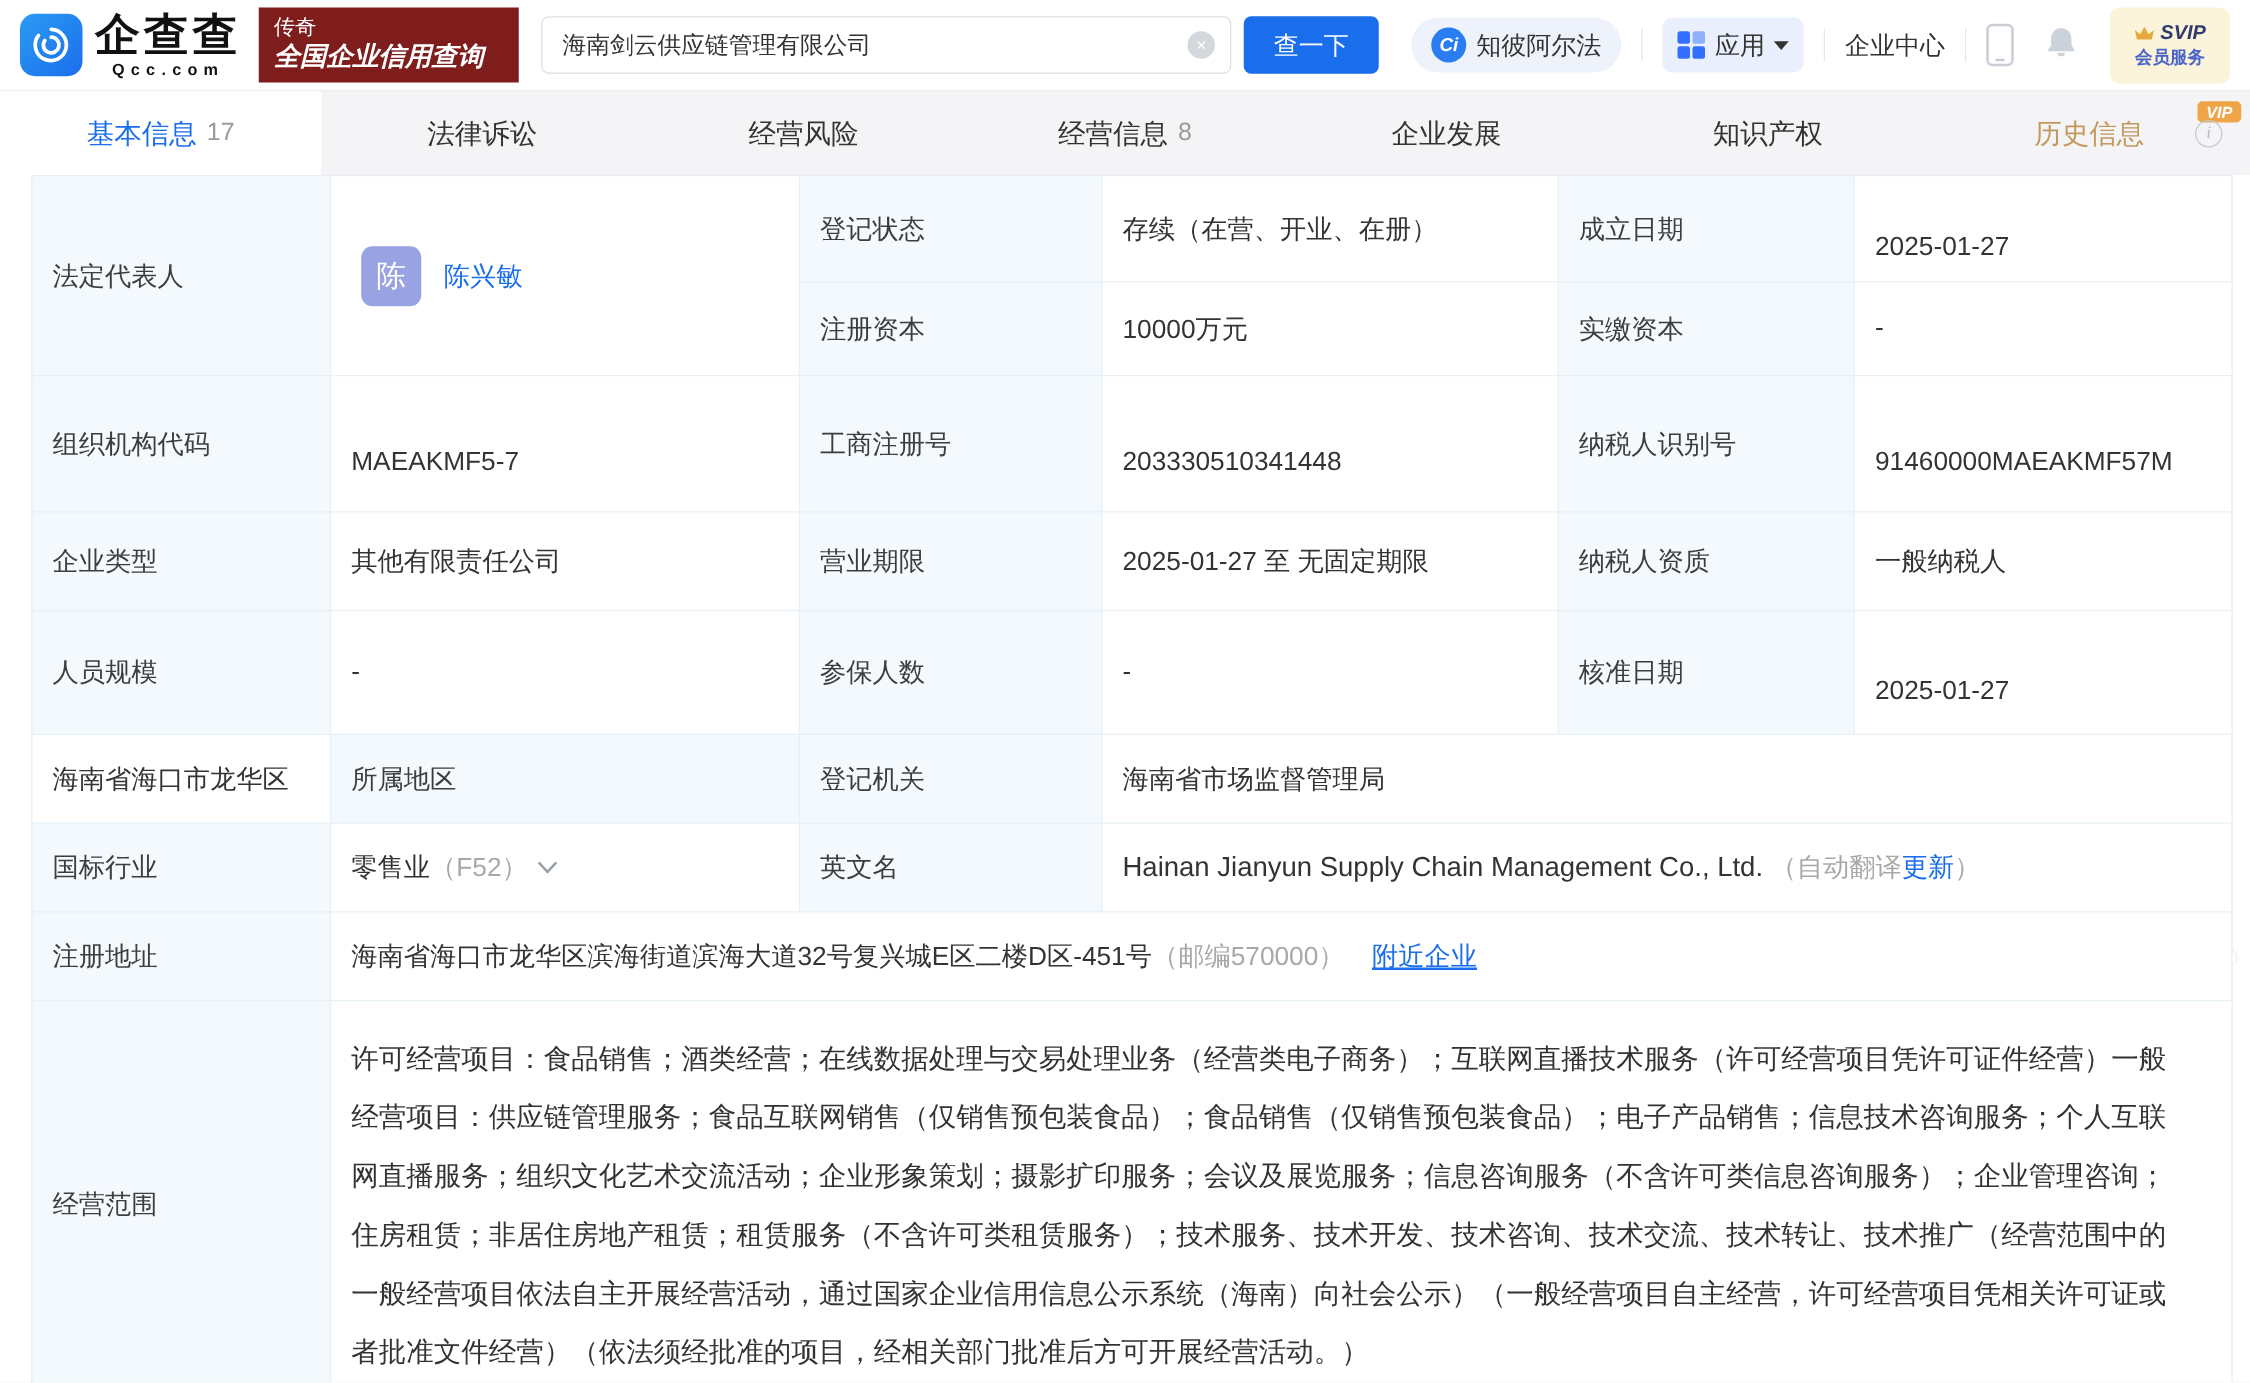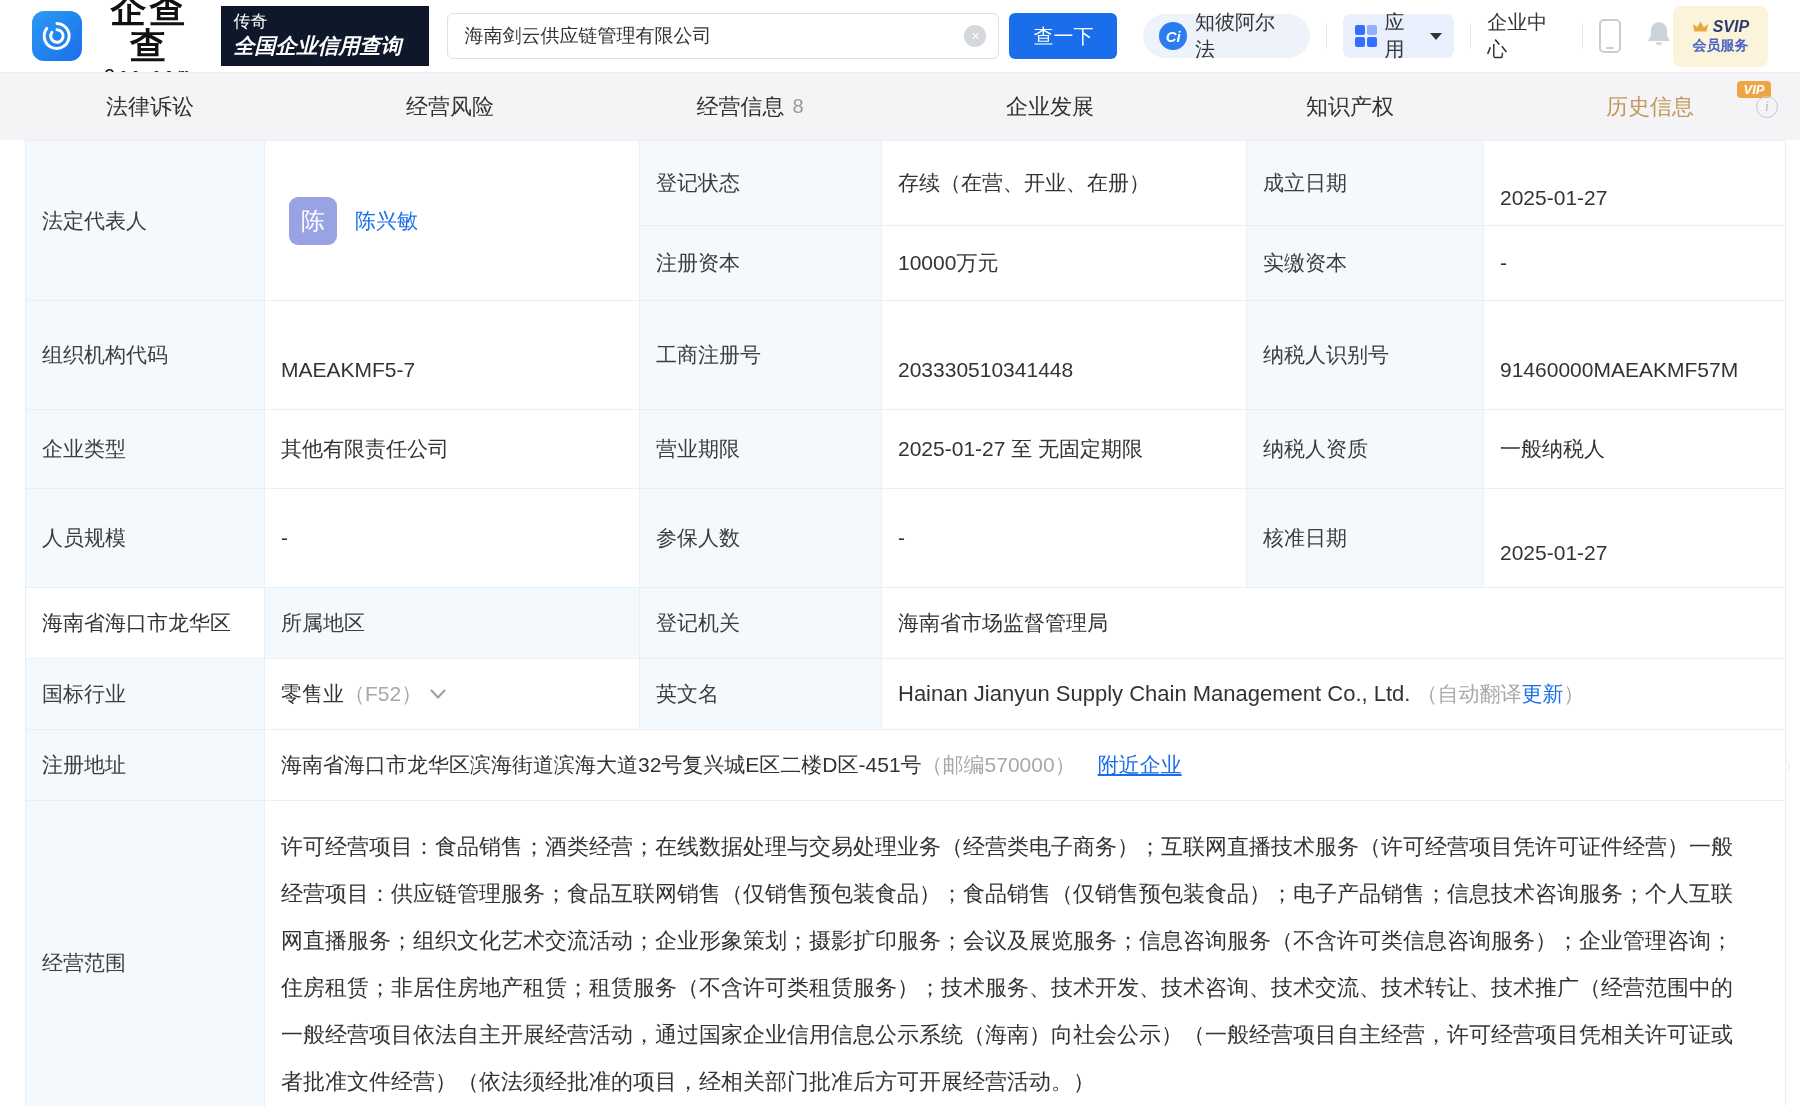--- a/index.html
+++ b/index.html
@@ -5,28 +5,28 @@
   * { margin:0; padding:0; box-sizing:border-box; }
   html,body { width:1800px; height:1106px; background:#fff; overflow:hidden;
     font-family:"Liberation Sans","DejaVu Sans",sans-serif; color:#333; }
   .page { position:relative; width:1800px; height:1106px; }
 
   
   .wm { position:absolute; font-size:26px; letter-spacing:10px; color:#6d7f95;
     opacity:.06; transform:rotate(-32deg); white-space:nowrap; pointer-events:none; }
 
   
-  .header { height:72px; display:flex; align-items:center; padding:0 32px; position:relative; background:#fff; }
+  .header { height:72px; display:flex; align-items:center; padding:0 16px; position:relative; background:#fff; }
   .logo-wrap { display:flex; align-items:center; }
   .logo-icon { width:50px; height:50px; border-radius:12px;
     background:linear-gradient(135deg,#2b9bf4,#1a6eeb); display:flex; align-items:center; justify-content:center; }
   .logo-text { margin-left:10px; text-align:center; }
   .logo-brand { font-size:36px; font-weight:bold; color:#111; letter-spacing:3px; line-height:36px; }
   .logo-domain { font-size:13px; font-weight:bold; color:#111; letter-spacing:5px; margin-top:2px; }
-  .promo { margin-left:14px; background:#0f172a; color:#fff; padding:5px 12px 6px; height:60px; min-width:208px; }
+  .promo { margin-left:14px; background:#7f1d1d; color:#fff; padding:5px 12px 6px; height:60px; min-width:208px; }
   .promo-line1 { font-size:17px; line-height:22px; }
   .promo-line2 { font-size:21px; font-weight:bold; line-height:26px;font-style:italic; }
   .search-wrap { display:flex; align-items:center; margin-left:18px; }
   .search-box { width:552px; height:46px; border:1px solid #dcdfe4; border-radius:6px;
     display:flex; align-items:center; padding:0 12px 0 16px; }
   .search-input { flex:1; border:none; outline:none; font-size:19px; color:#333;
     font-family:inherit; background:transparent; }
   .clear-btn { width:22px; height:22px; border-radius:50%; background:#d4d7dc; color:#fff;
     font-size:14px; line-height:22px; text-align:center; cursor:pointer; flex:none; }
   .search-btn { margin-left:10px; width:108px; height:46px; background:#1a6eeb; color:#fff;
@@ -164,20 +164,24 @@
         <svg width="17" height="13" viewBox="0 0 20 14" style="margin-right:4px">
           <path d="M1 4 L6 8 L10 1 L14 8 L19 4 L17 13 L3 13 Z" fill="#e6a93c"></path>
         </svg>
         <span>SVIP</span>
       </div>
       <div class="svip-bottom">会员服务</div>
     </div>
   </div>
 
   <div class="tabbar">
+    <div class="tab active">
+      <span>基本信息</span>
+      <span class="count">17</span>
+    </div>
     <div class="tab">
       <span>法律诉讼</span>
     </div>
     <div class="tab">
       <span>经营风险</span>
     </div>
     <div class="tab">
       <span>经营信息</span>
       <span class="count">8</span>
     </div>

